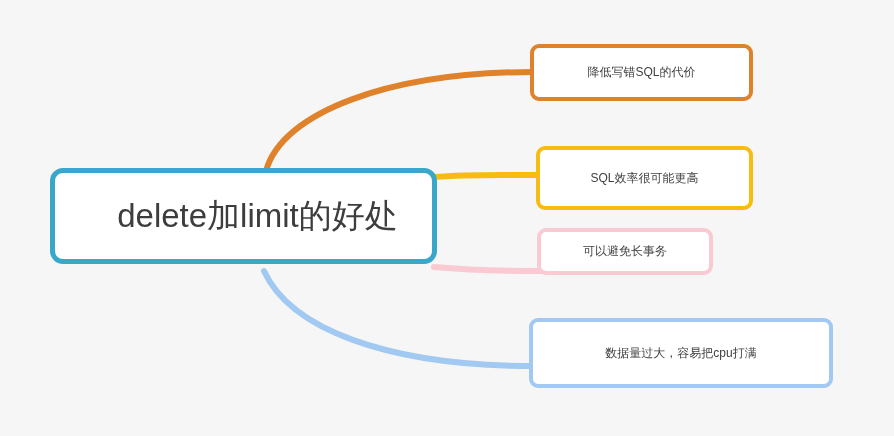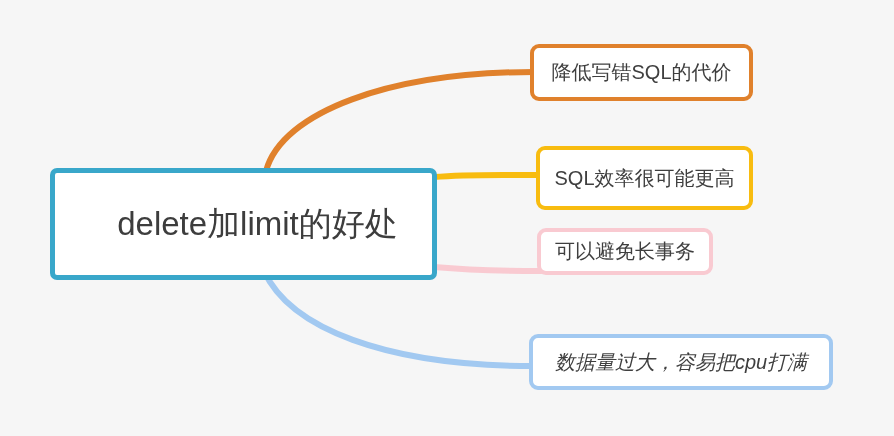--- a/index.html
+++ b/index.html
@@ -35,37 +35,37 @@
     align-items: center;
     justify-content: center;
     color: #3d3d3d;
     white-space: nowrap;
     cursor: default;
   }
   .node-root {
     left: 50px;
     top: 168px;
     width: 387px;
-    height: 112px;
+    height: 96px;
     border: 5px solid #39a7ca;
-    border-radius: 7px;
+    border-radius: 13px;
     font-size: 33px;
     padding-left: 28px;
   }
   .node-branch {
     border-width: 4px;
     border-style: solid;
     border-radius: 9px;
-    font-size: 20px;
+    font-size: 12px;
     color: #3f3f3f;
   }
   .node-branch-0 { left: 530px; top: 44px;  width: 223px; height: 57px; }
   .node-branch-1 { left: 536px; top: 146px; width: 217px; height: 64px; }
   .node-branch-2 { left: 537px; top: 228px; width: 176px; height: 47px; }
-  .node-branch-3 { left: 529px; top: 334px; width: 304px; height: 56px; font-style: italic; }
+  .node-branch-3 { left: 529px; top: 318px; width: 304px; height: 70px; }
 </style>
 </head>
 <body>
 
 <div class="canvas">
 
   <svg class="connectors" viewBox="0 0 894 436" xmlns="http://www.w3.org/2000/svg">
     <path d="M 266 171 C 282 112 390 72 534 72" stroke-width="6" stroke="#e0812c"></path>
     <path d="M 434 177 C 468 174 496 175 540 175" stroke-width="6" stroke="#f8bc10"></path>
     <path d="M 434 267 C 468 270 496 271 541 271" stroke-width="6" stroke="#f9cad1"></path>

